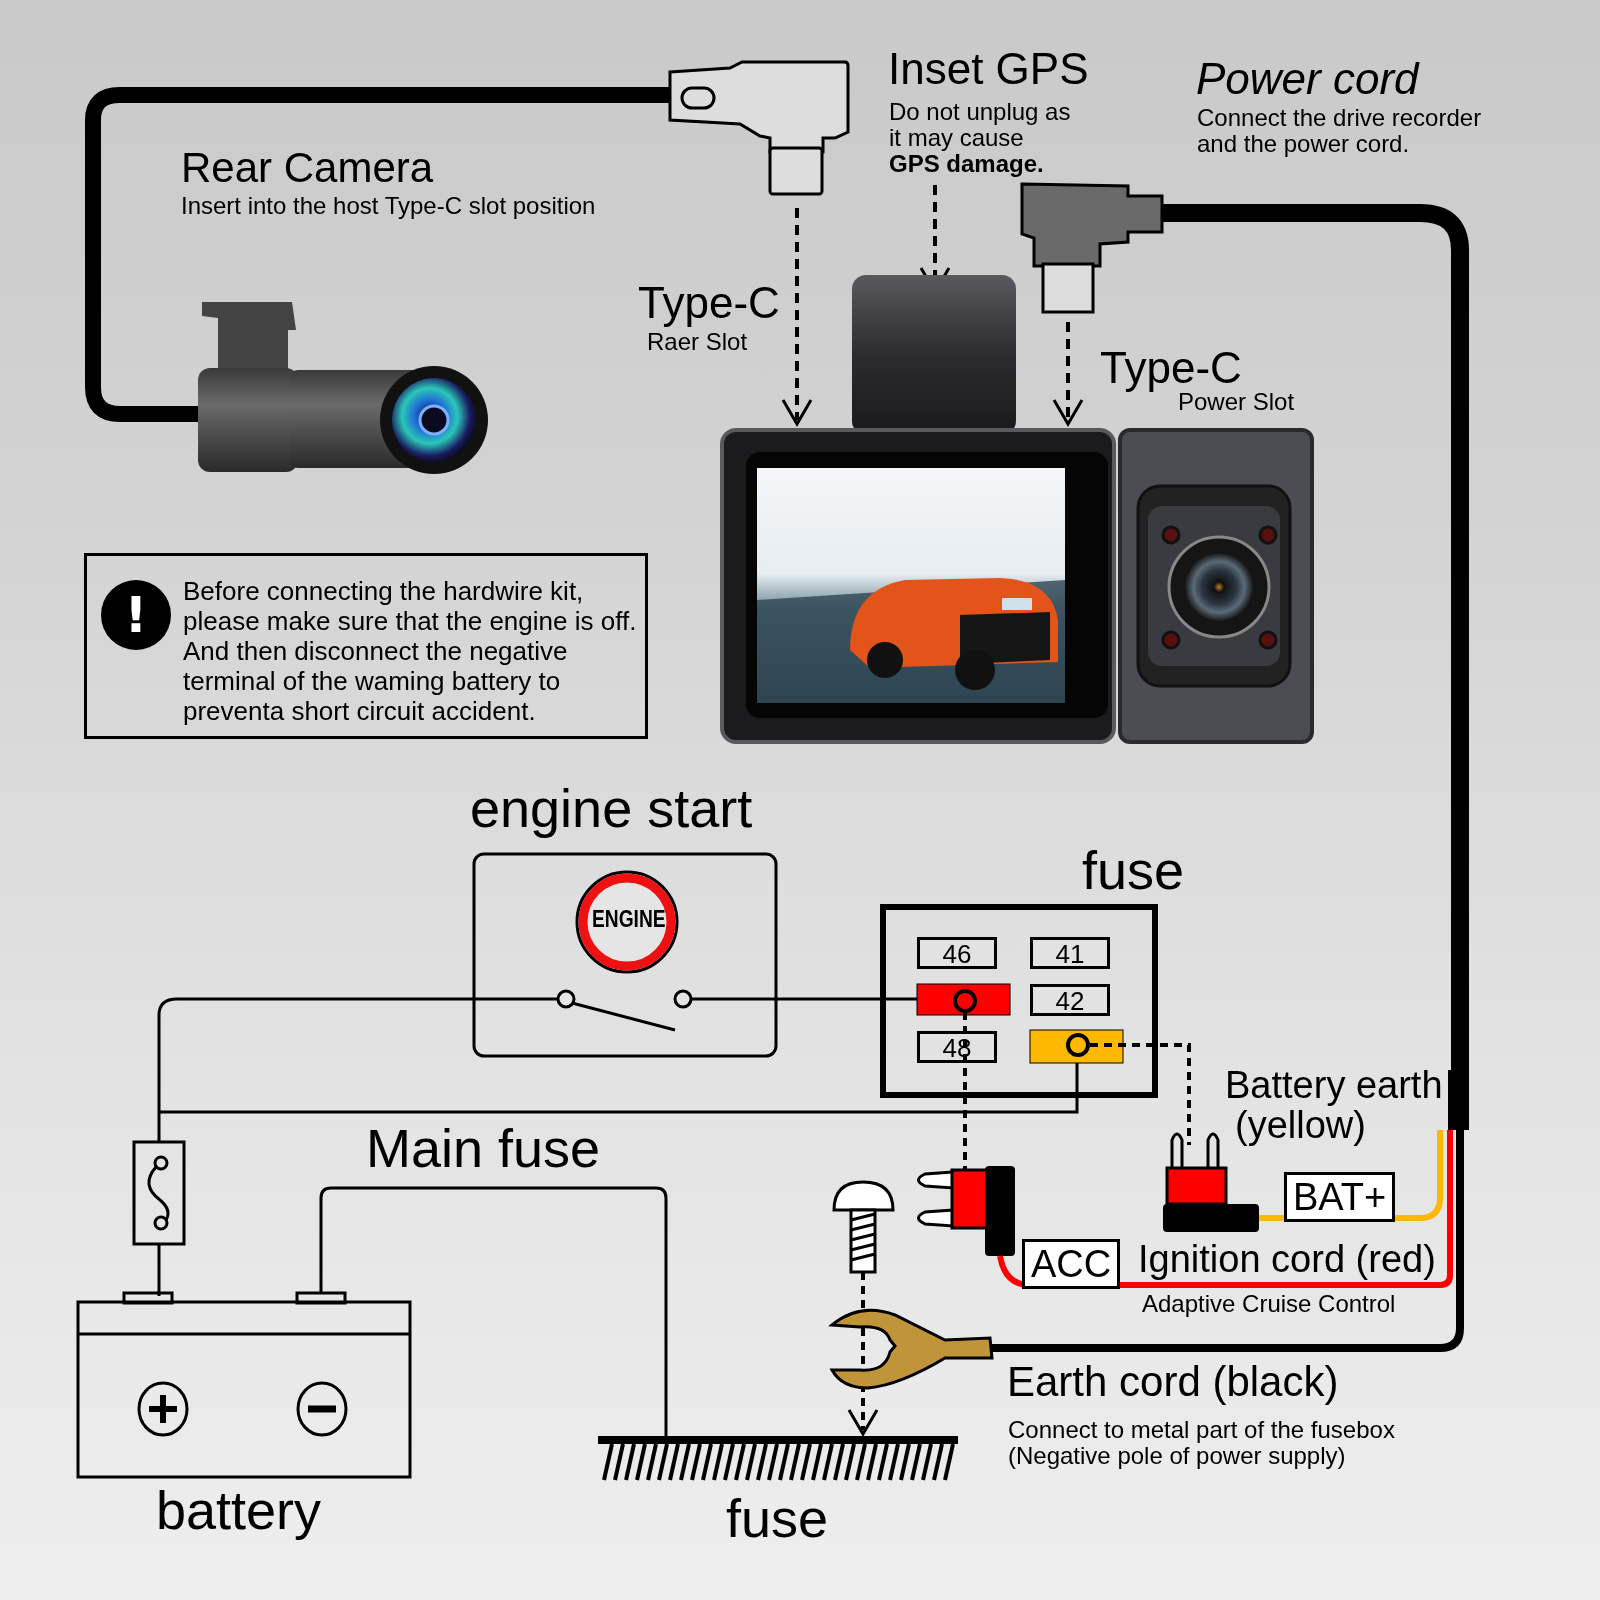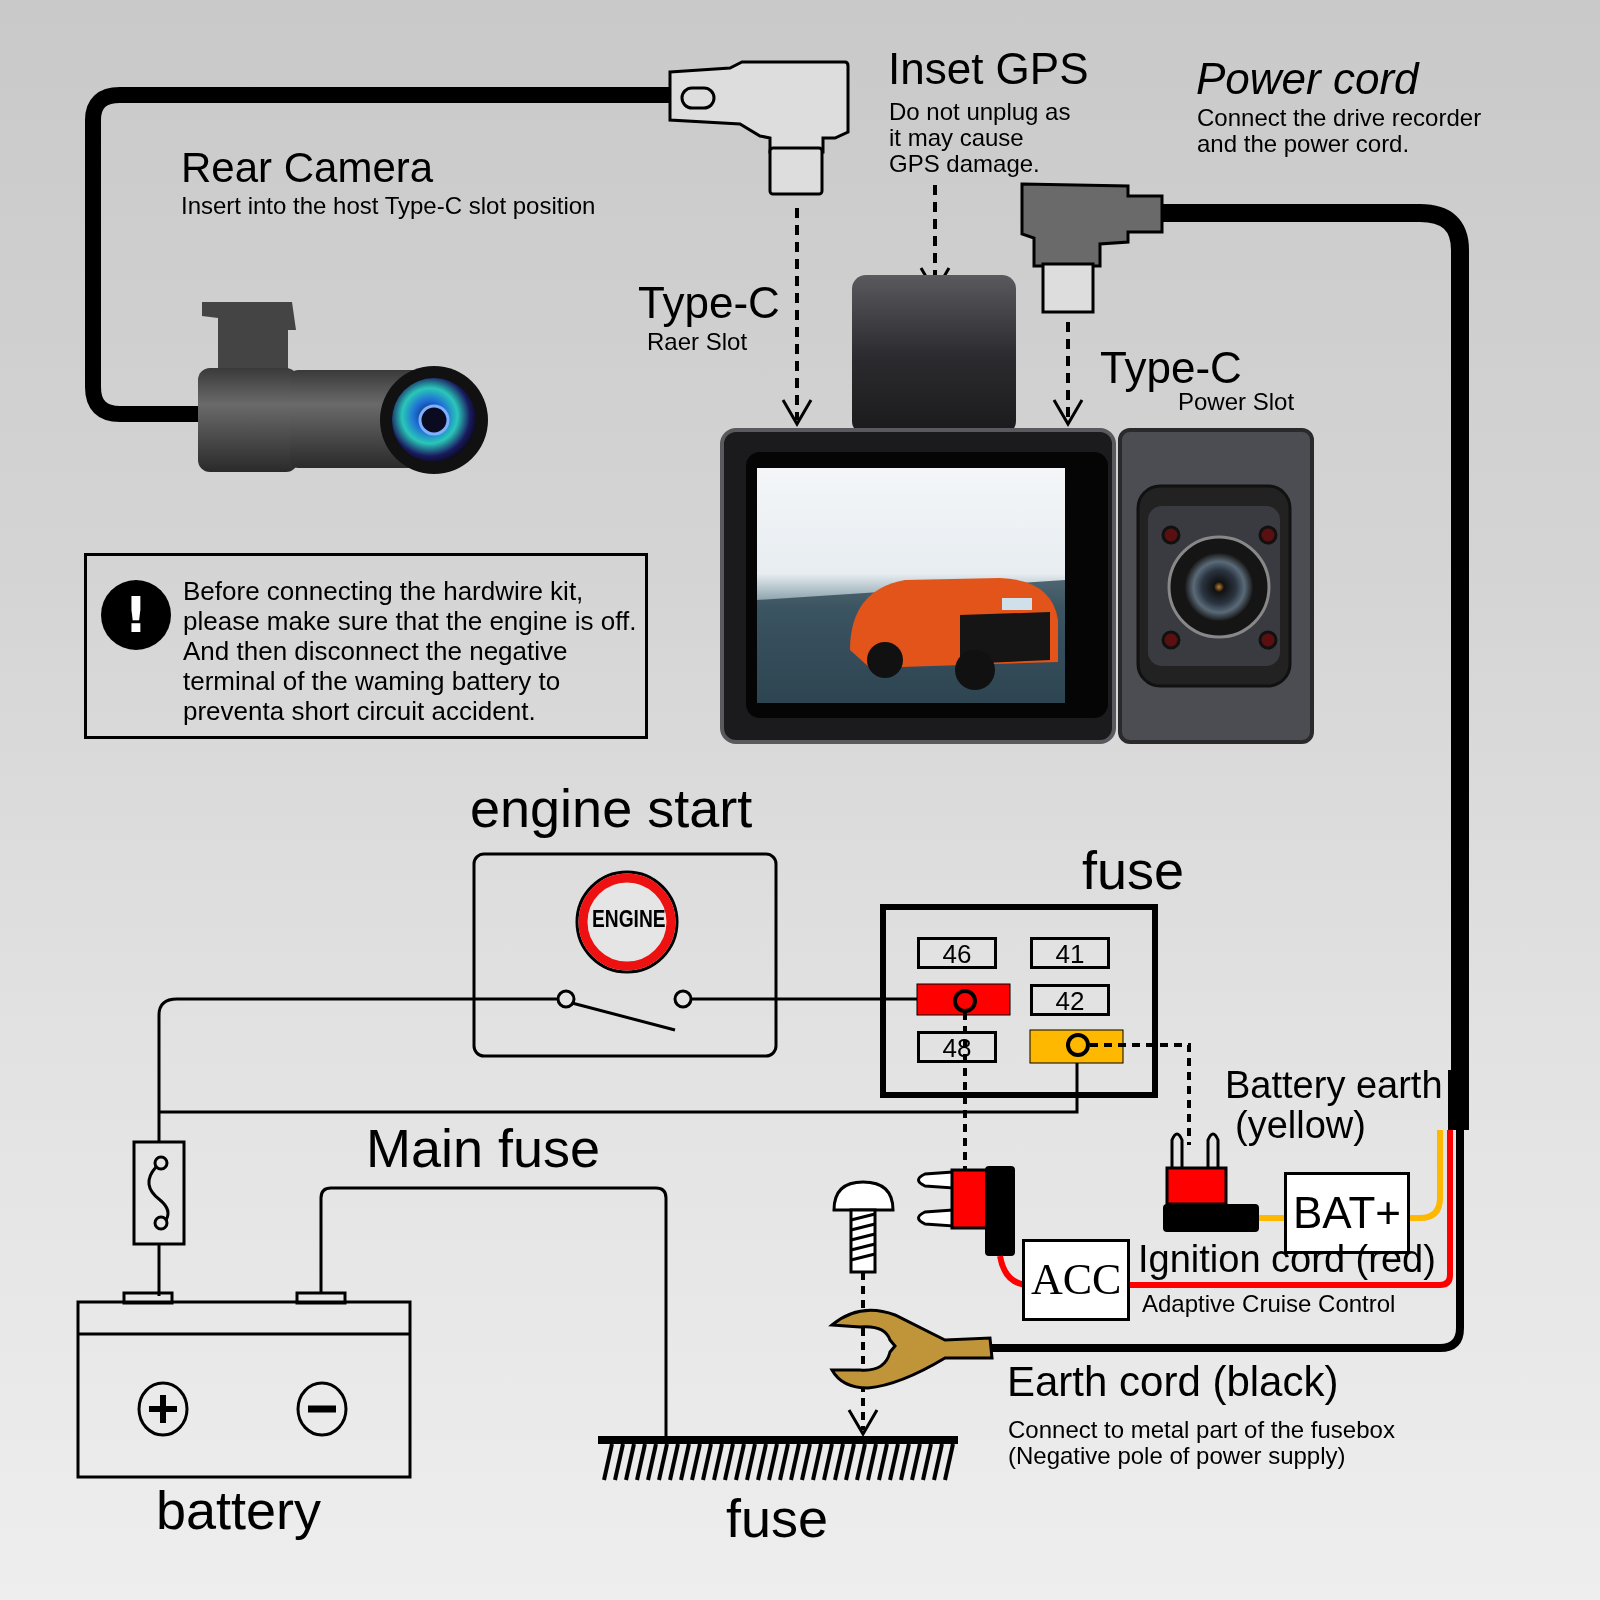--- a/index.html
+++ b/index.html
@@ -6,21 +6,21 @@
   body{width:1600px;height:1600px;overflow:hidden;font-family:"Liberation Sans",sans-serif;}
   #stage{position:relative;width:1600px;height:1600px;background:linear-gradient(#c9c9c9 0%,#d4d4d4 35%,#e2e2e2 65%,#eeeeee 100%);}
   svg#diagram{position:absolute;left:0;top:0;width:1600px;height:1600px;}
   .lbl{position:absolute;color:#000;white-space:nowrap;line-height:1.05;}
   .big{font-size:46px;}
   .h1{font-size:40px;}
   .sub{font-size:24px;}
   .warn-box{position:absolute;left:84px;top:553px;width:564px;height:186px;border:3px solid #000;box-sizing:border-box;}
   .warn-text{position:absolute;left:96px;top:20px;font-size:26px;line-height:30px;white-space:pre-line;}
   .warn-icon{position:absolute;left:14px;top:24px;width:70px;height:70px;border-radius:50%;background:#000;color:#fff;font-weight:bold;font-size:50px;text-align:center;line-height:70px;font-family:"DejaVu Sans",sans-serif;}
-  .tag{position:absolute;background:#fff;border:3px solid #000;font-size:44px;line-height:40px;padding:18px 6px;box-sizing:border-box;}
+  .tag{position:absolute;background:#fff;border:3px solid #000;font-size:38px;line-height:40px;padding:2px 6px;box-sizing:border-box;}
   .fuse-slot{position:absolute;width:80px;height:32px;border:3px solid #000;box-sizing:border-box;font-size:26px;text-align:center;line-height:28px;background:#e2e2e2;}
 </style>
 </head>
 <body>
 
 <div id="stage">
 
 <svg id="diagram" viewBox="0 0 1600 1600" xmlns="http://www.w3.org/2000/svg">
 
   <path d="M 200 414 L 120 414 Q 93 414 93 387 L 93 120 Q 93 95 120 95 L 680 95" fill="none" stroke="#000" stroke-width="16"></path>
@@ -209,21 +209,21 @@
   <path d="M 1259 1218 L 1420 1218 Q 1440 1218 1440 1198 L 1440 1130" fill="none" stroke="#ffb800" stroke-width="6"></path>
   <rect x="1448" y="1070" width="20" height="60" fill="#000"></rect>
 </svg>
 
 <div class="lbl big" style="left:181px;top:146px;font-size:42px;">Rear Camera</div>
 <div class="lbl sub" style="left:181px;top:193px;">Insert into the host Type-C slot position</div>
 
 <div class="lbl h1" style="left:888px;top:46px;font-size:44px;">Inset GPS</div>
 <div class="lbl sub" style="left:889px;top:99px;">Do not unplug as</div>
 <div class="lbl sub" style="left:889px;top:125px;">it may cause</div>
-<div class="lbl sub" style="left:889px;top:151px;">GPS damage.</div>
+<div class="lbl sub" style="left:889px;top:151px;font-weight:bold;">GPS damage.</div>
 
 <div class="lbl h1" style="left:1196px;top:56px;font-size:44px;font-style:italic;">Power cord</div>
 <div class="lbl sub" style="left:1197px;top:105px;">Connect the drive recorder</div>
 <div class="lbl sub" style="left:1197px;top:131px;">and the power cord.</div>
 
 <div class="lbl h1" style="left:638px;top:280px;font-size:44px;">Type-C</div>
 <div class="lbl sub" style="left:647px;top:329px;">Raer Slot</div>
 
 <div class="lbl h1" style="left:1100px;top:345px;font-size:44px;">Type-C</div>
 <div class="lbl sub" style="left:1178px;top:389px;">Power Slot</div>
@@ -248,21 +248,21 @@
 <div class="fuse-slot" style="left:917px;top:1031px;background:transparent;">48</div>
 
 <div class="lbl" style="left:366px;top:1120px;font-size:54px;">Main fuse</div>
 <div class="lbl" style="left:156px;top:1482px;font-size:54px;">battery</div>
 <div class="lbl" style="left:726px;top:1490px;font-size:54px;">fuse</div>
 
 <div class="lbl" style="left:1225px;top:1066px;font-size:38px;">Battery earth</div>
 <div class="lbl" style="left:1235px;top:1106px;font-size:38px;">(yellow)</div>
 <div class="tag" style="left:1284px;top:1172px;">BAT+</div>
 
-<div class="tag" style="left:1022px;top:1239px;font-family:Liberation Serif, serif;">ACC</div>
+<div class="tag" style="left:1022px;top:1239px;">ACC</div>
 <div class="lbl" style="left:1138px;top:1240px;font-size:38px;">Ignition cord (red)</div>
 <div class="lbl sub" style="left:1142px;top:1291px;">Adaptive Cruise Control</div>
 
 <div class="lbl" style="left:1007px;top:1360px;font-size:42px;">Earth cord (black)</div>
 <div class="lbl sub" style="left:1008px;top:1417px;">Connect to metal part of the fusebox</div>
 <div class="lbl sub" style="left:1008px;top:1443px;">(Negative pole of power supply)</div>
 
 </div>
 
 </body></html>

